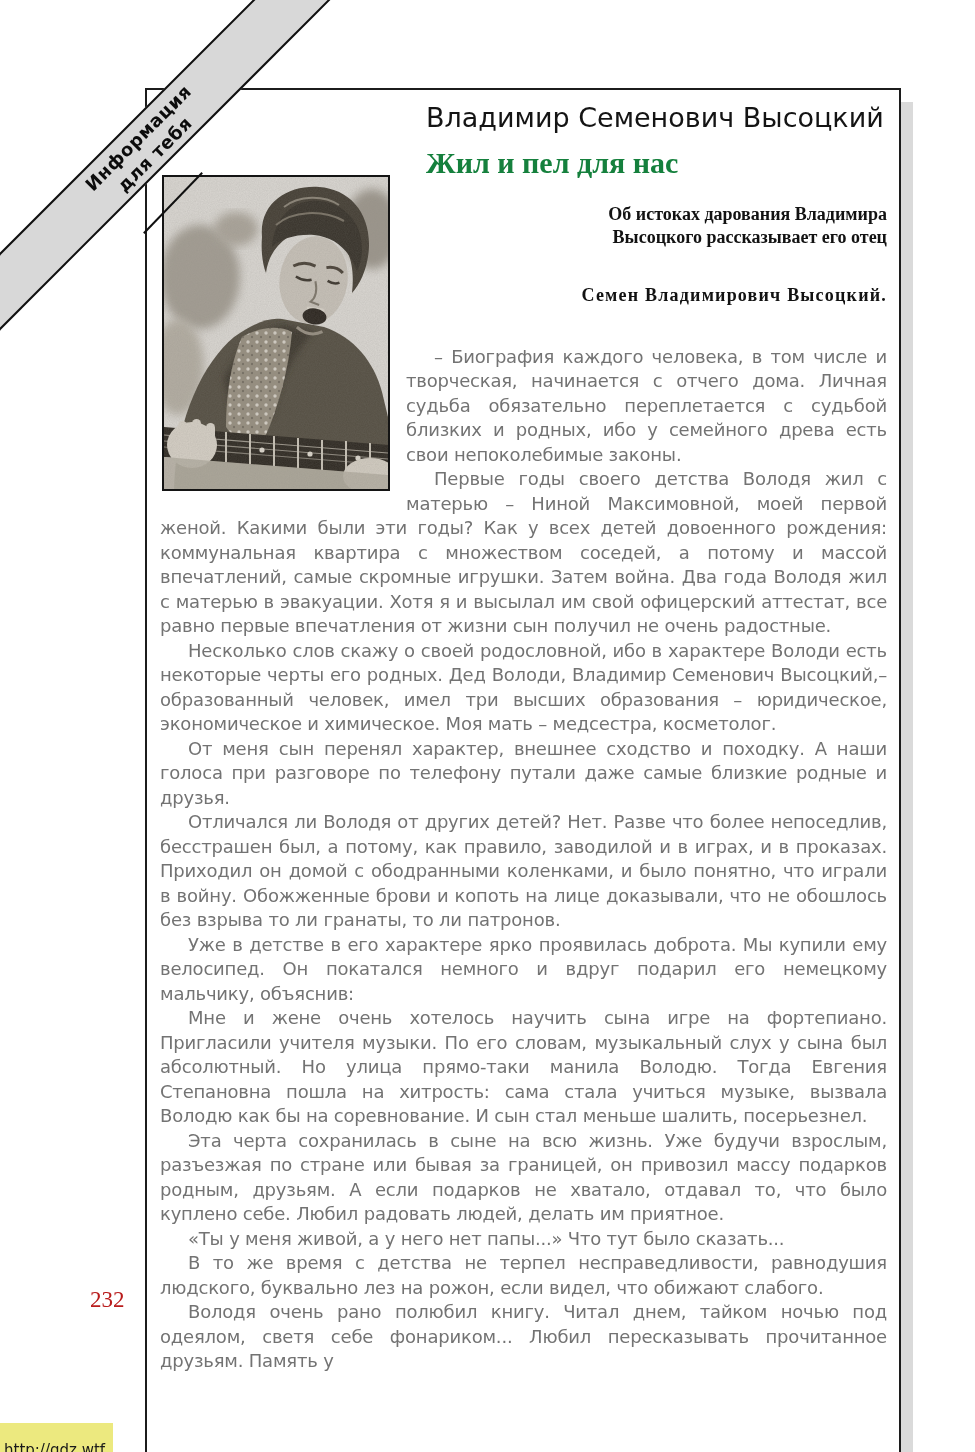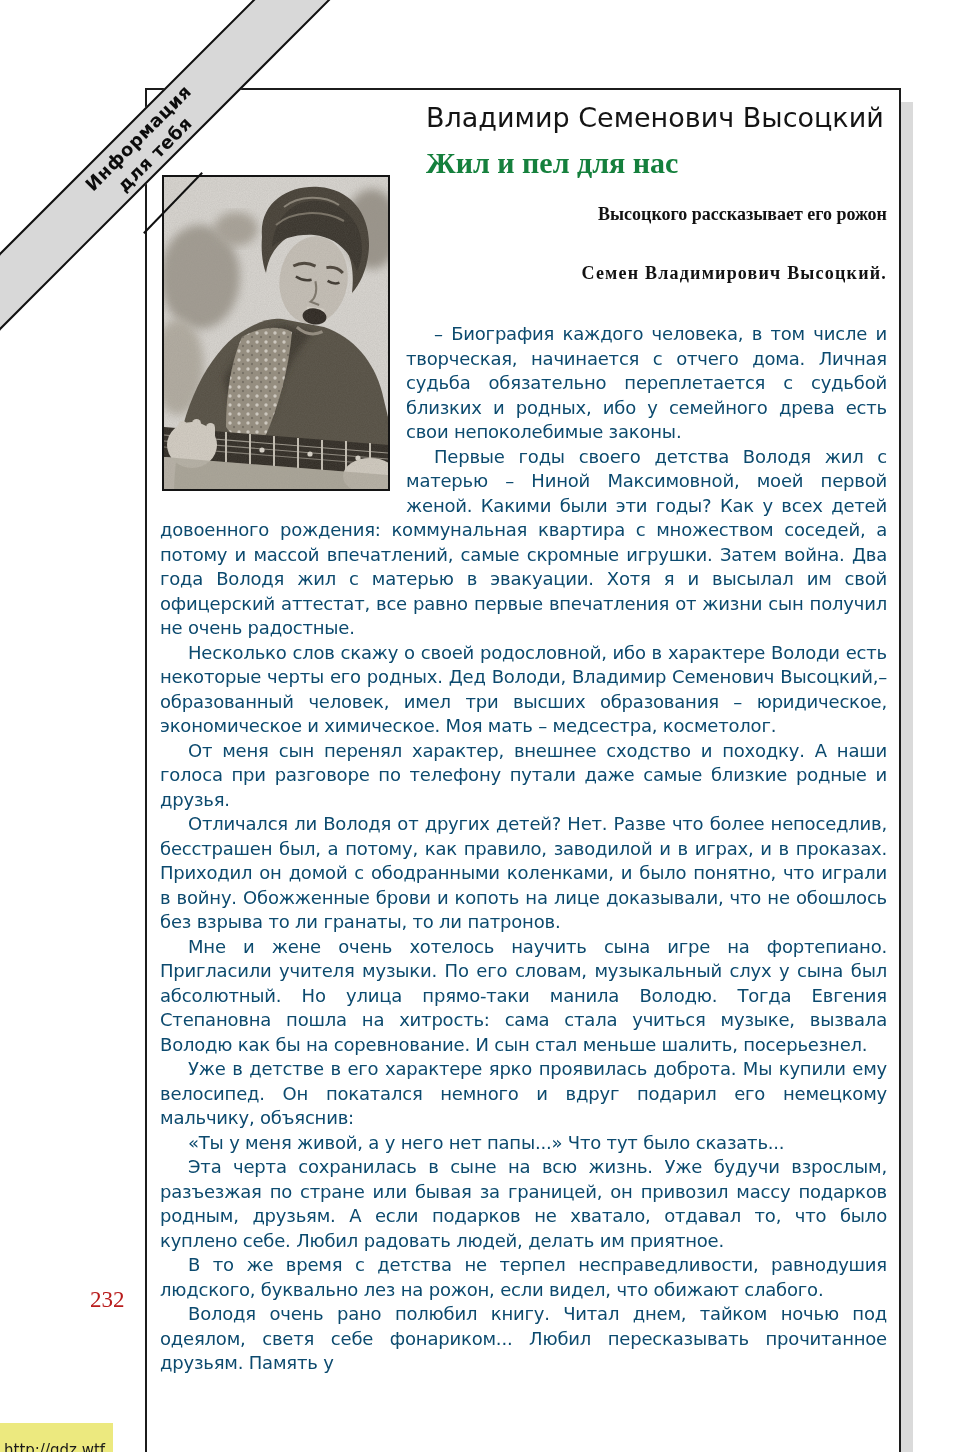--- a/index.html
+++ b/index.html
@@ -29,21 +29,21 @@
   }
   .doc-subtitle{
     margin:21px 0 0 266px;text-align:right;
     font-family:"Liberation Serif","DejaVu Serif",serif;font-weight:bold;
     font-size:18px;line-height:22.5px;color:#121212;
   }
   .doc-subtitle .l3{letter-spacing:1.2px;margin-top:36px;}
   
   .article{
     margin-top:38px;font-size:18px;line-height:24.5px;text-align:justify;
-    letter-spacing:-0.2px;color:#0c4a6e;
+    letter-spacing:-0.2px;color:#737373;
   }
   .article p{margin:0;text-indent:28px;}
   
   .ribbon{
     position:absolute;left:-104px;top:118px;width:500px;height:55px;
     box-sizing:border-box;background:#d8d8d8;
     border-top:2px solid #101010;border-bottom:2px solid #101010;
     transform:rotate(-45deg);z-index:6;
     display:flex;flex-direction:column;justify-content:center;align-items:center;
   }
@@ -152,34 +152,35 @@
         </svg>
       </div>
 
       <div class="doc-title">
         <div>Владимир Семенович Высоцкий</div>
       </div>
 
       <div class="doc-heading">Жил и пел для нас</div>
 
       <div class="doc-subtitle">
-        <div>Высоцкого рассказывает его рожон</div>
+        <div>Об истоках дарования Владимира</div>
+        <div>Высоцкого рассказывает его отец</div>
         <div class="l3">Семен Владимирович Высоцкий.</div>
       </div>
 
       <div class="article">
         <p>– Биография каждого человека, в том числе и творческая, начинается с отчего дома. Личная судьба обязательно переплетается с судьбой близких и родных, ибо у семейного древа есть свои непоколебимые законы.</p>
         <p>Первые годы своего детства Володя жил с матерью – Ниной Максимовной, моей первой женой. Какими были эти годы? Как у всех детей довоенного рождения: коммунальная квартира с множеством соседей, а потому и массой впечатлений, самые скромные игрушки. Затем война. Два года Володя жил с матерью в эвакуации. Хотя я и высылал им свой офицерский аттестат, все равно первые впечатления от жизни сын получил не очень радостные.</p>
         <p>Несколько слов скажу о своей родословной, ибо в характере Володи есть некоторые черты его родных. Дед Володи, Владимир Семенович Высоцкий,– образованный человек, имел три высших образования – юридическое, экономическое и химическое. Моя мать – медсестра, косметолог.</p>
         <p>От меня сын перенял характер, внешнее сходство и походку. А наши голоса при разговоре по телефону путали даже самые близкие родные и друзья.</p>
         <p>Отличался ли Володя от других детей? Нет. Разве что более непоседлив, бесстрашен был, а потому, как правило, заводилой и в играх, и в проказах. Приходил он домой с ободранными коленками, и было понятно, что играли в войну. Обожженные брови и копоть на лице доказывали, что не обошлось без взрыва то ли гранаты, то ли патронов.</p>
+        <p>Уже в детстве в его характере ярко проявилась доброта. Мы купили ему велосипед. Он покатался немного и вдруг подарил его немецкому мальчику, объяснив:</p>
         <p>Мне и жене очень хотелось научить сына игре на фортепиано. Пригласили учителя музыки. По его словам, музыкальный слух у сына был абсолютный. Но улица прямо-таки манила Володю. Тогда Евгения Степановна пошла на хитрость: сама стала учиться музыке, вызвала Володю как бы на соревнование. И сын стал меньше шалить, посерьезнел.</p>
-        <p>Уже в детстве в его характере ярко проявилась доброта. Мы купили ему велосипед. Он покатался немного и вдруг подарил его немецкому мальчику, объяснив:</p>
+        <p>Эта черта сохранилась в сыне на всю жизнь. Уже будучи взрослым, разъезжая по стране или бывая за границей, он привозил массу подарков родным, друзьям. А если подарков не хватало, отдавал то, что было куплено себе. Любил радовать людей, делать им приятное.</p>
         <p>«Ты у меня живой, а у него нет папы...» Что тут было сказать...</p>
-        <p>Эта черта сохранилась в сыне на всю жизнь. Уже будучи взрослым, разъезжая по стране или бывая за границей, он привозил массу подарков родным, друзьям. А если подарков не хватало, отдавал то, что было куплено себе. Любил радовать людей, делать им приятное.</p>
         <p>В то же время с детства не терпел несправедливости, равнодушия людского, буквально лез на рожон, если видел, что обижают слабого.</p>
         <p>Володя очень рано полюбил книгу. Читал днем, тайком ночью под одеялом, светя себе фонариком... Любил пересказывать прочитанное друзьям. Память у</p>
       </div>
 
     </div>
   </div>
 
   <div class="ribbon">
     <div class="rl">Информация</div>
     <div class="rl">для тебя</div>

